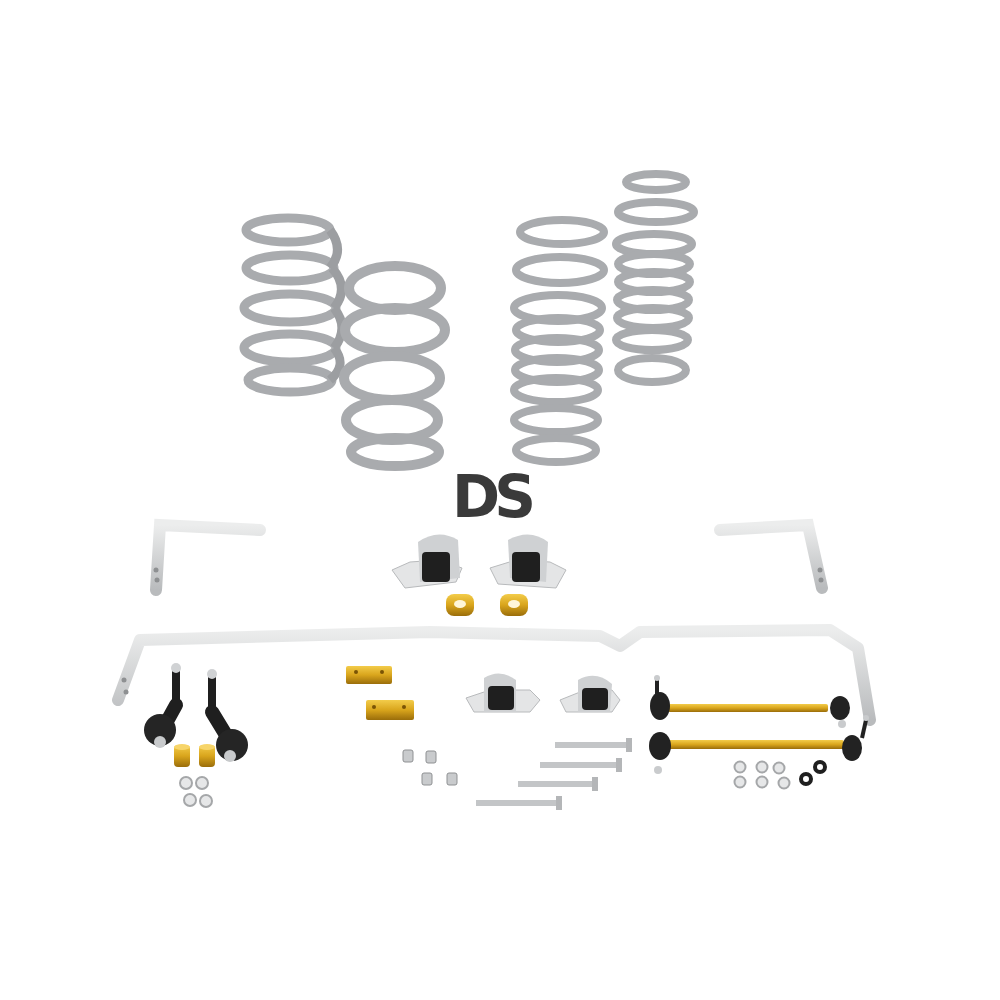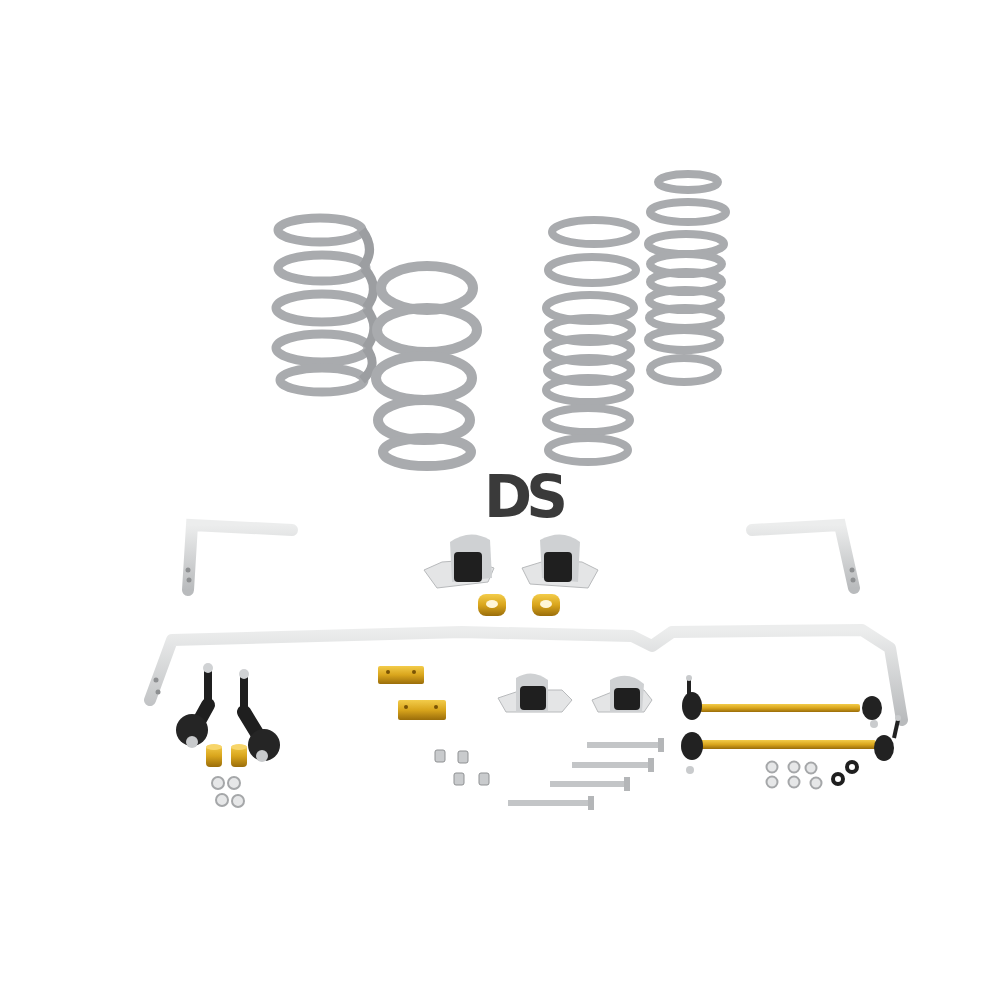--- a/index.html
+++ b/index.html
@@ -1,17 +1,17 @@
 <!DOCTYPE html>
 <html><head>
 <meta charset="utf-8">
 <style>
   html,body{margin:0;padding:0;background:#ffffff;}
   body{width:1000px;height:1000px;overflow:hidden;position:relative;font-family:"DejaVu Sans",sans-serif;}
-  .scene{position:absolute;left:0;top:0;width:920px;height:1000px;margin-left:32px;}
+  .scene{position:absolute;left:0;top:0;width:920px;height:1000px;}
   .watermark{position:absolute;left:262px;top:466px;width:476px;height:62px;display:flex;align-items:center;justify-content:center;
     font-family:"DejaVu Sans",sans-serif;font-weight:bold;font-size:58px;letter-spacing:1px;color:#3a3a3a;
     text-shadow:0 0 4px #fff,0 0 8px #fff,2px 2px 0 #fff,-2px -2px 0 #fff,2px -2px 0 #fff,-2px 2px 0 #fff;line-height:1;white-space:nowrap;}
   .watermark .ds{letter-spacing:-6px;margin-right:18px;}
 </style>
 </head>
 <body>
 
 <div class="scene">
 <svg width="1000" height="1000" viewBox="0 0 1000 1000" xmlns="http://www.w3.org/2000/svg">

